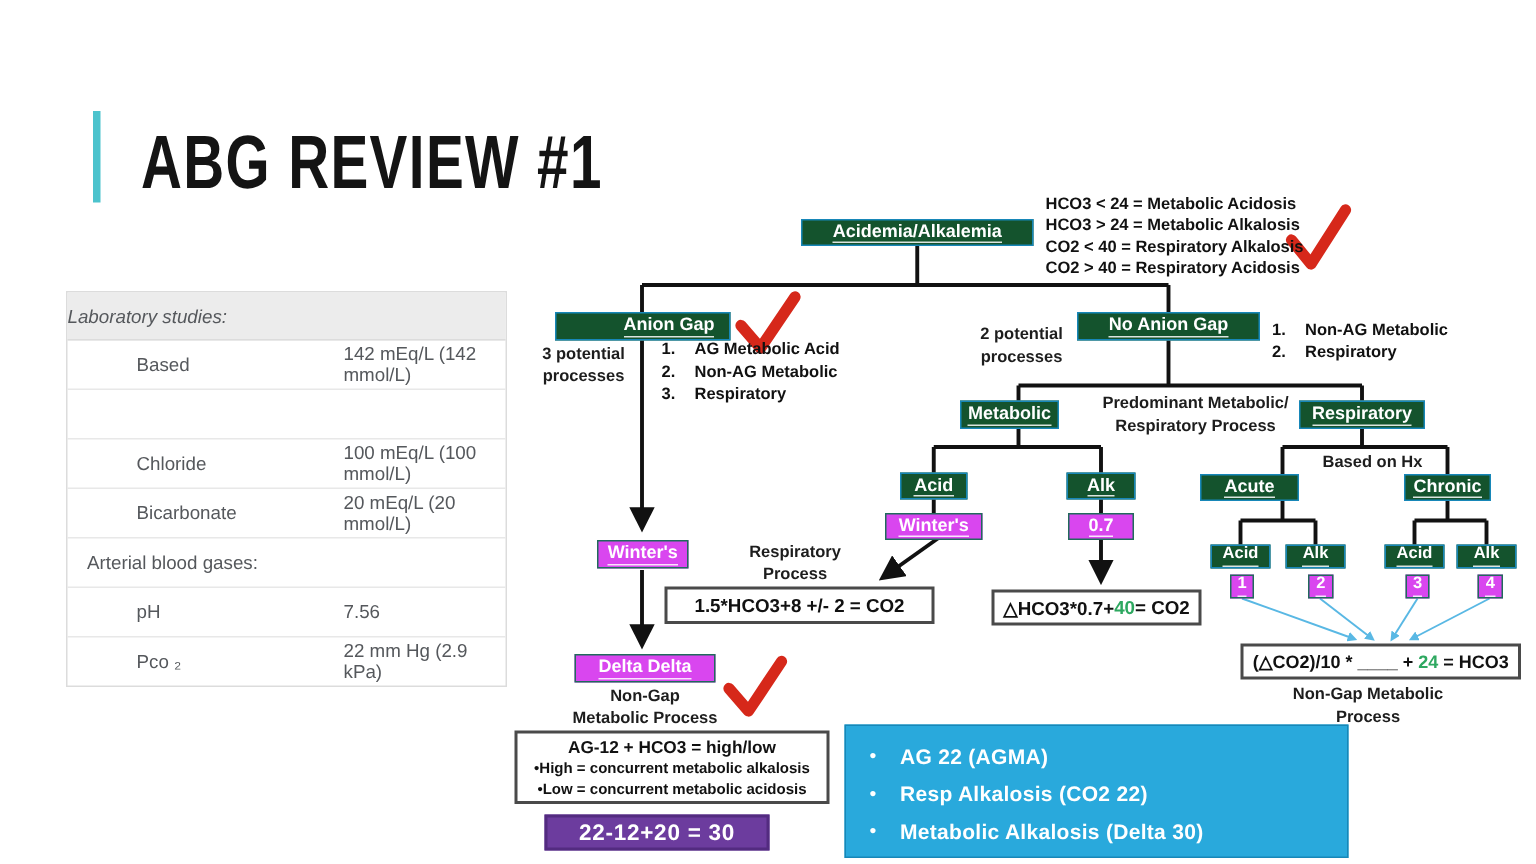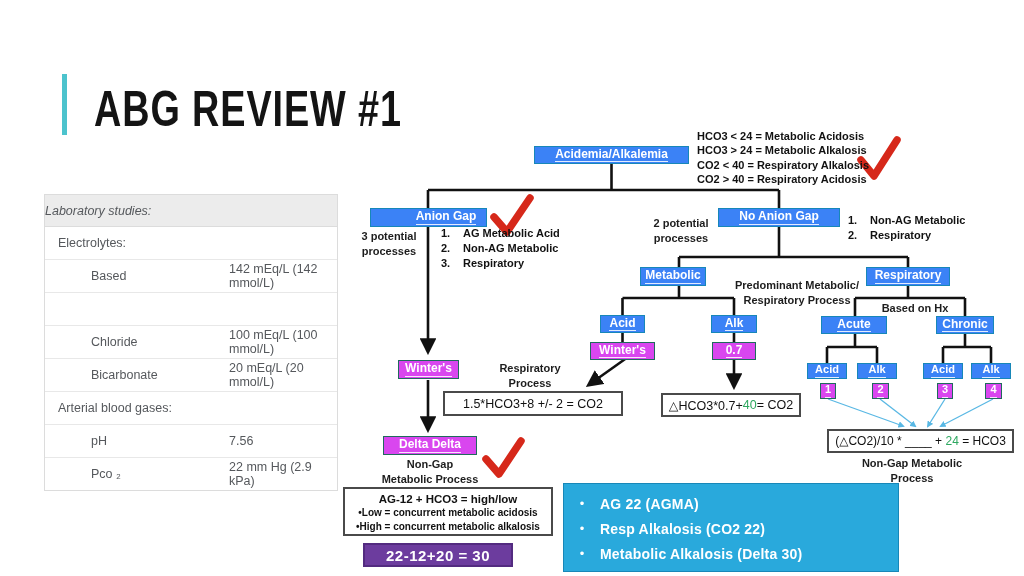--- a/index.html
+++ b/index.html
@@ -14,28 +14,28 @@
   .labtable{left:44px;top:194px;width:292px;background:#fff;border:1px solid #dcdcdc;
             font-size:12.5px;color:#55585c;}
   .labtable .hdr{height:31px;background:#ececec;font-style:italic;display:flex;align-items:center;
                  border-bottom:1px solid #dcdcdc;}
   .labtable .r{height:32px;display:flex;align-items:center;border-bottom:1px solid #e8e8e8;}
   .labtable .r:last-child{border-bottom:none;}
   .labtable .sec{padding-left:13px;}
   .labtable .lab{width:184px;box-sizing:border-box;padding-left:46px;}
   .labtable .val{flex:1;}
   
-  .bbox{background:#3b82f6;border:1px solid #1787b8;color:#fff;font-weight:700;
+  .bbox{background:#14532d;border:1px solid #1787b8;color:#fff;font-weight:700;
         display:flex;align-items:center;justify-content:center;box-sizing:border-box;}
   .gbox{background:#d946ef;border:1px solid #206a5c;color:#fff;font-weight:700;
         display:flex;align-items:center;justify-content:center;box-sizing:border-box;}
   .bbox span,.gbox span{border-bottom:1px solid rgba(255,255,255,.85);line-height:1.05;padding-bottom:1px;}
   .fs12{font-size:12px;} .fs11{font-size:11px;}
   .fbox{background:#fff;border:2px solid #4a4a4a;display:flex;align-items:center;justify-content:center;
-        font-weight:400;font-size:12.5px;color:#111;box-sizing:border-box;white-space:nowrap;}
+        font-weight:700;font-size:12.5px;color:#111;box-sizing:border-box;white-space:nowrap;}
   .hl{color:#2EA860;}
   .note{font-weight:700;font-size:11px;color:#1d1d1d;text-align:center;line-height:1.32;}
   .lst{font-weight:700;font-size:11px;color:#111;}
   .lst .row{display:flex;line-height:1.36;}
   .lst .n{width:22px;}
   .rules{font-weight:700;font-size:11px;color:#111;line-height:14.3px;white-space:nowrap;}
   
   .dbox{left:343px;top:487px;width:210px;height:49px;background:#fff;border:2px solid #4a4a4a;
         box-sizing:border-box;text-align:center;color:#111;padding-top:3px;}
   .dbox .l1{font-weight:700;font-size:11.5px;line-height:14px;}
@@ -52,23 +52,20 @@
   svg{position:absolute;left:0;top:0;pointer-events:none;}
 </style>
 </head>
 <body>
 
 <div class="abs title-bar"></div>
 <div class="abs title">ABG REVIEW #1</div>
 
 <div class="abs labtable">
   <div class="hdr">Laboratory studies:</div>
-  <div class="r sec">
-      <span>Electrolytes:</span>
-    </div>
   <div class="r">
       <span class="lab">Based</span>
       <span class="val">142 mEq/L (142 mmol/L)</span>
     </div>
   <div class="r">
     </div>
   <div class="r">
       <span class="lab">Chloride</span>
       <span class="val">100 mEq/L (100 mmol/L)</span>
     </div>
@@ -178,21 +175,21 @@
   </div>
 <div class="abs gbox fs12" style="left:712px;top:342px;width:44px;height:18px;">
     <span>0.7</span>
   </div>
 <div class="abs gbox fs12" style="left:398px;top:360px;width:61px;height:19px;">
     <span>Winter's</span>
   </div>
 <div class="abs gbox fs12" style="left:383px;top:436px;width:94px;height:19px;">
     <span>Delta Delta</span>
   </div>
-<div class="abs bbox fs12" style="left:821px;top:316px;width:66px;height:18px;">
+<div class="abs bbox fs12" style="left:800px;top:316px;width:66px;height:18px;">
     <span>Acute</span>
   </div>
 <div class="abs bbox fs12" style="left:936px;top:316px;width:58px;height:18px;">
     <span>Chronic</span>
   </div>
 <div class="abs bbox fs11" style="left:807px;top:363px;width:40px;height:16px;">
     <span>Acid</span>
   </div>
 <div class="abs bbox fs11" style="left:857px;top:363px;width:40px;height:16px;">
     <span>Alk</span>
@@ -241,21 +238,21 @@
 <div class="abs lst" style="left:848px;top:213px;">
   <div class="row">
       <span class="n">1.</span>
       <span>Non-AG Metabolic</span>
     </div>
   <div class="row">
       <span class="n">2.</span>
       <span>Respiratory</span>
     </div>
 </div>
-<div class="abs note" style="left:726px;top:262px;width:142px;margin-top:16px;">
+<div class="abs note" style="left:726px;top:262px;width:142px;">
   <div>Predominant Metabolic/</div>
     <div>Respiratory Process</div>
 </div>
 <div class="abs note" style="left:488px;top:361px;width:84px;">
   <div>Respiratory</div>
     <div>Process</div>
 </div>
 <div class="abs note" style="left:872px;top:301px;width:86px;">
   <div>Based on Hx</div>
 </div>
@@ -277,22 +274,22 @@
     <span>= CO2</span>
 </div>
 <div class="abs fbox" style="left:827px;top:429px;width:187px;height:24px;font-size:12px;">
   <span style="white-space:pre;">(△CO2)/10 * ____ + </span>
     <span class="hl">24</span>
     <span style="white-space:pre;"> = HCO3</span>
 </div>
 
 <div class="abs dbox">
   <div class="l1">AG-12 + HCO3 = high/low</div>
+  <div class="l23">•High = concurrent metabolic alkalosis</div>
   <div class="l23">•Low = concurrent metabolic acidosis</div>
-  <div class="l23">•High = concurrent metabolic alkalosis</div>
 </div>
 <div class="abs calc">
     <span>22-12+20 = 30</span>
   </div>
 
 <div class="abs summary">
   <div class="row">
     <span class="b">•</span>
     <span class="t">AG 22 (AGMA)</span>
   </div>

